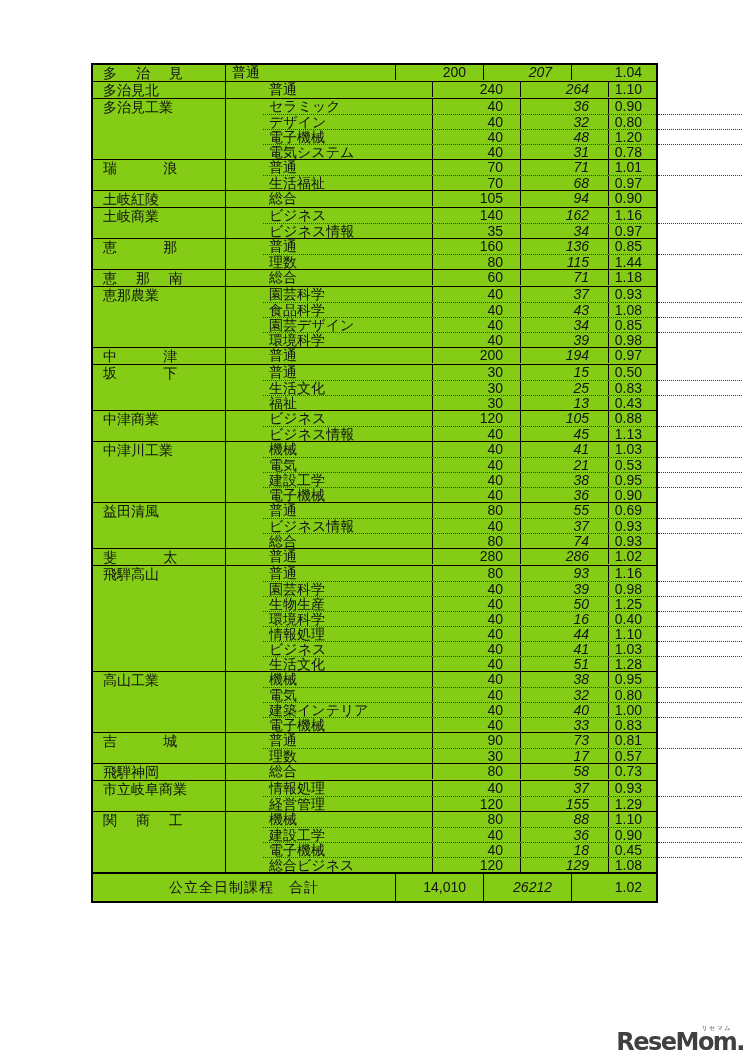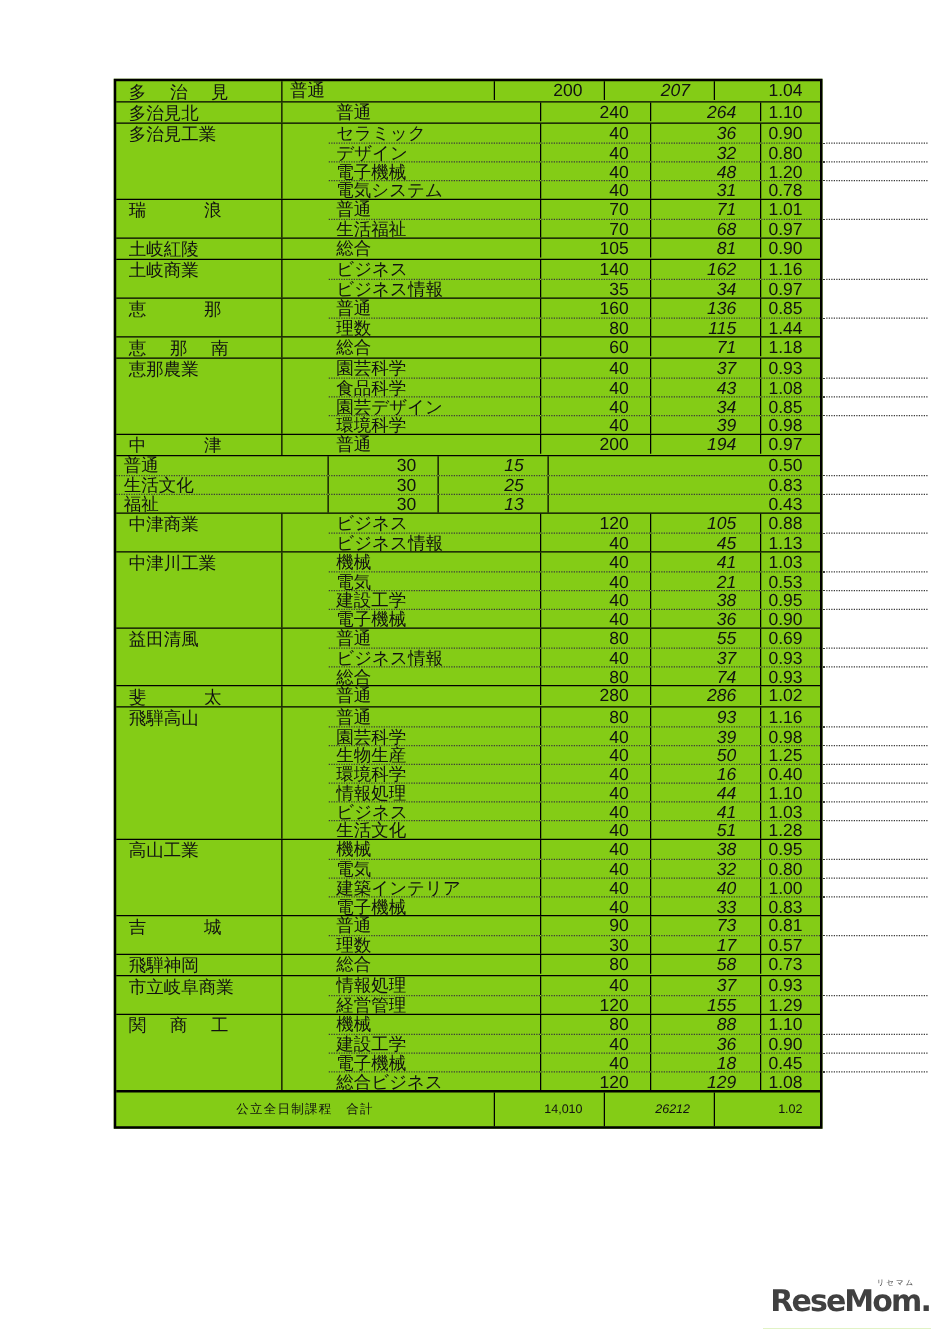--- a/index.html
+++ b/index.html
@@ -55,21 +55,21 @@
   .ext {
     position: absolute;
     top: -1px;
     right: -86px;
     width: 84px;
     height: 0;
     border-top: 1px dotted #3a3a3a;
   }
 
   .total-row { display: flex; height: 29px; border-top: 2px solid #000; }
-  .total-row .cell { font-size: 10px; }
+  .total-row .cell { font-size: 14px; }
   .total-label {
     width: 303px;
     border-right: 1.5px solid #000;
     justify-content: center;
     padding-left: 0;
     letter-spacing: 1px;
   }
 
   
   .logo {
@@ -170,21 +170,21 @@
             <div class="ext"></div>
           </div>
         </div>
       </div>
       <div class="group">
         <div class="school-cell"><span class="name">土岐紅陵</span></div>
         <div class="rows">
           <div class="row">
             <div class="cell dept">総合</div>
             <div class="cell cap">105</div>
-            <div class="cell app">81</div>
+            <div class="cell app">94</div>
             <div class="cell ratio">0.90</div>
           </div>
         </div>
       </div>
       <div class="group">
         <div class="school-cell"><span class="name">土岐商業</span></div>
         <div class="rows">
           <div class="row">
             <div class="cell dept">ビジネス</div>
             <div class="cell cap">140</div>
@@ -266,20 +266,21 @@
         <div class="rows">
           <div class="row">
             <div class="cell dept">普通</div>
             <div class="cell cap">200</div>
             <div class="cell app">194</div>
             <div class="cell ratio">0.97</div>
           </div>
         </div>
       </div>
       <div class="group">
+        <div class="school-cell"><span class="name ls2">坂下</span></div>
         <div class="rows">
           <div class="row">
             <div class="cell dept">普通</div>
             <div class="cell cap">30</div>
             <div class="cell app">15</div>
             <div class="cell ratio">0.50</div>
           </div>
           <div class="row dotted">
             <div class="cell dept">生活文化</div>
             <div class="cell cap">30</div>

